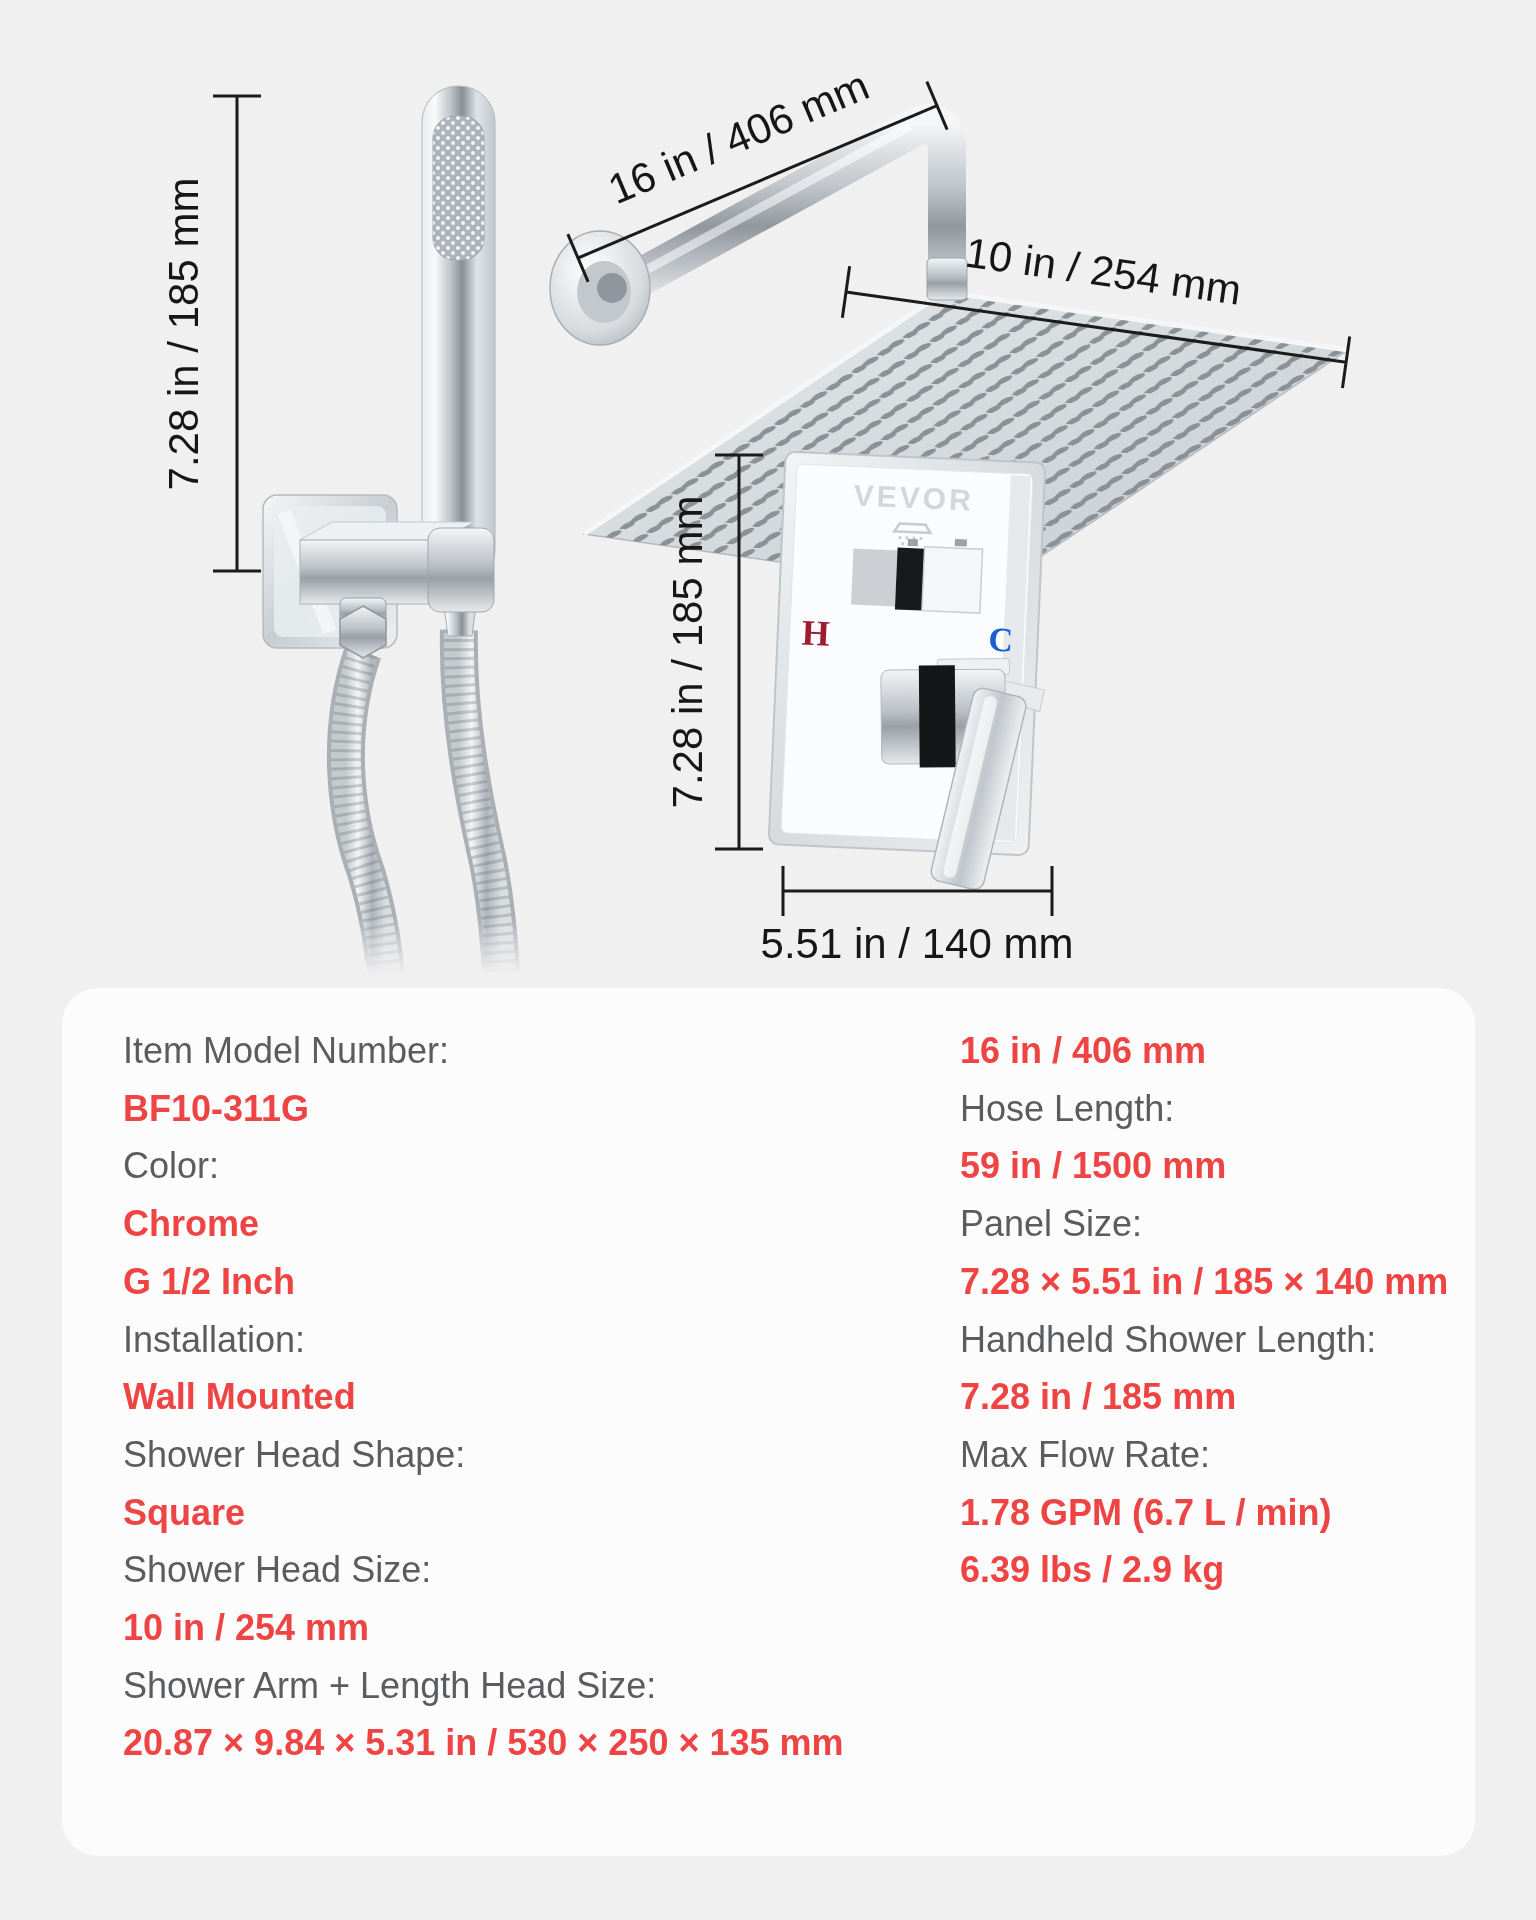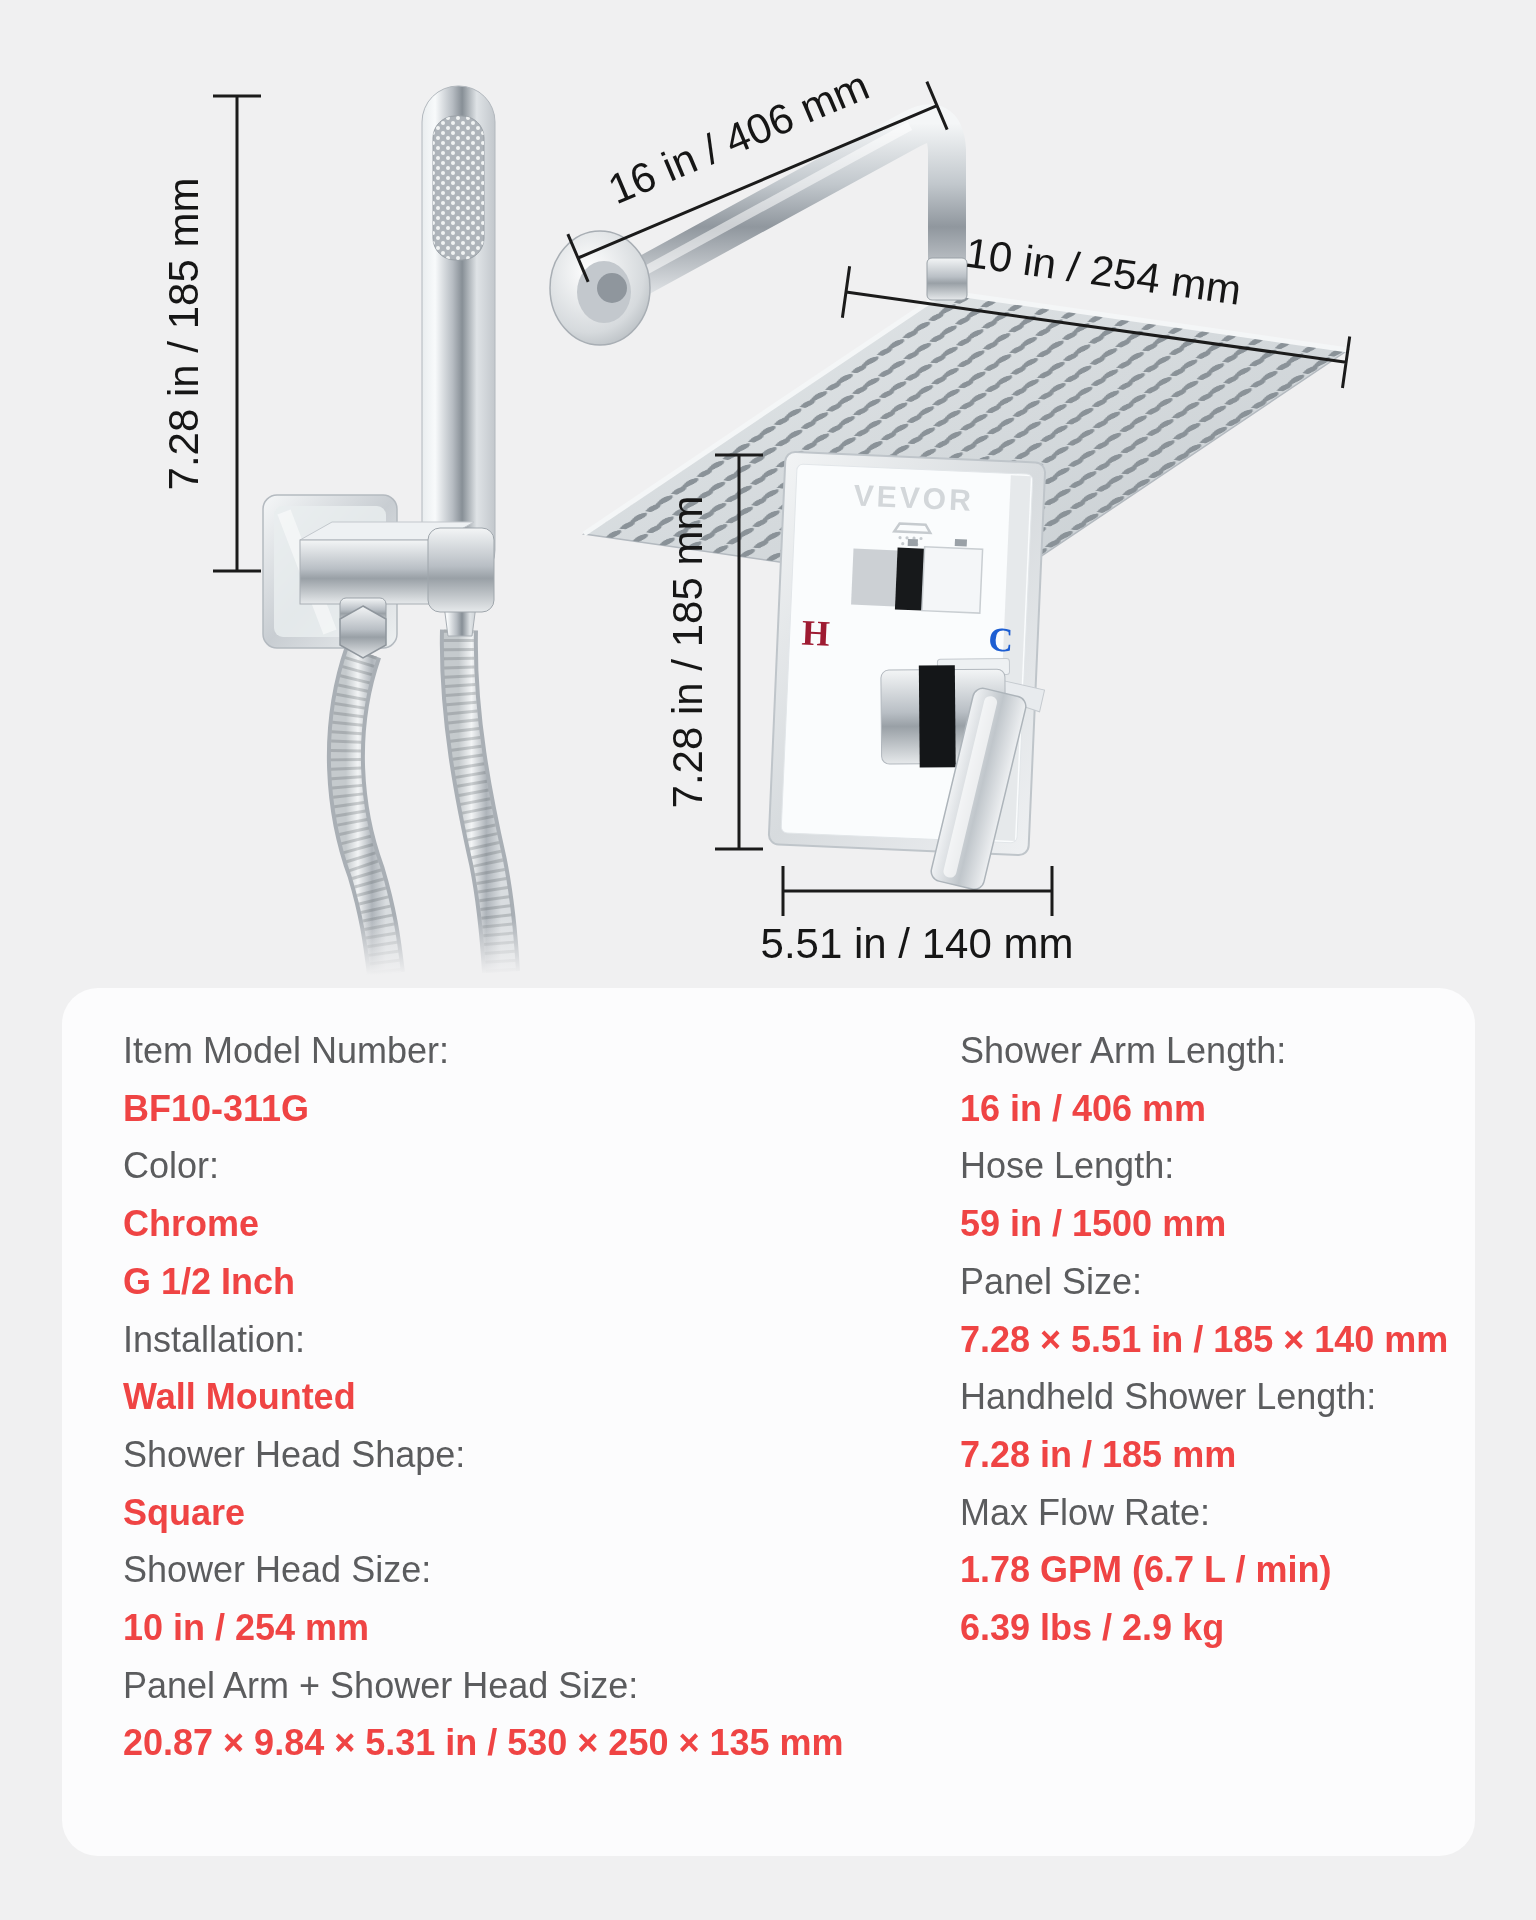--- a/index.html
+++ b/index.html
@@ -232,28 +232,27 @@
     </div>
     <div class="spec-row">
       <div class="spec-label">Shower Head Shape:</div>
       <div class="spec-value">Square</div>
     </div>
     <div class="spec-row">
       <div class="spec-label">Shower Head Size:</div>
       <div class="spec-value">10 in / 254 mm</div>
     </div>
     <div class="spec-row">
-      <div class="spec-label">Panel Arm + Shower Head Size:</div>
+      <div class="spec-label">Shower Arm + Length Head Size:</div>
       <div class="spec-value">20.87 × 9.84 × 5.31 in / 530 × 250 × 135 mm</div>
     </div>
   </div>
 
   <div class="spec-col right">
     <div class="spec-row">
-      <div class="spec-label">Shower Arm Length:</div>
       <div class="spec-value">16 in / 406 mm</div>
     </div>
     <div class="spec-row">
       <div class="spec-label">Hose Length:</div>
       <div class="spec-value">59 in / 1500 mm</div>
     </div>
     <div class="spec-row">
       <div class="spec-label">Panel Size:</div>
       <div class="spec-value">7.28 × 5.51 in / 185 × 140 mm</div>
     </div>

